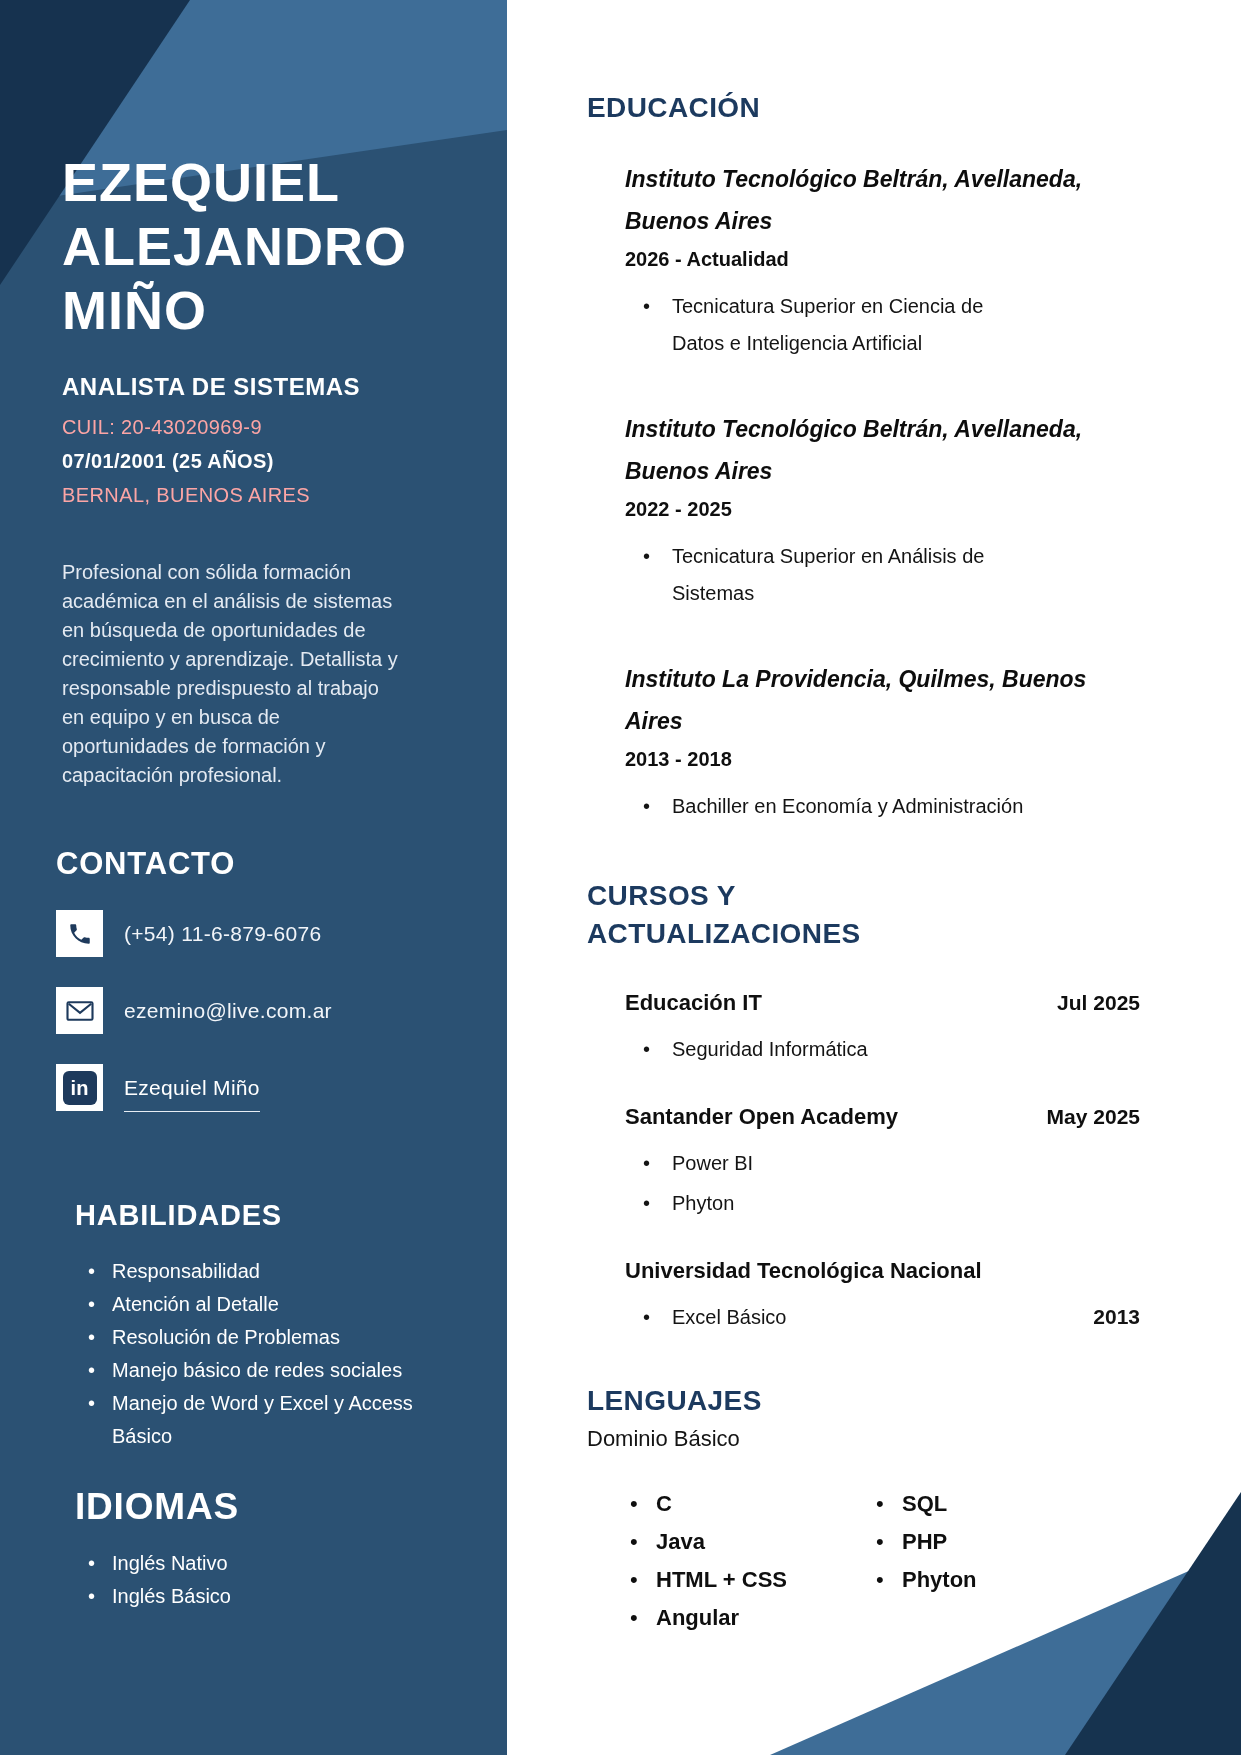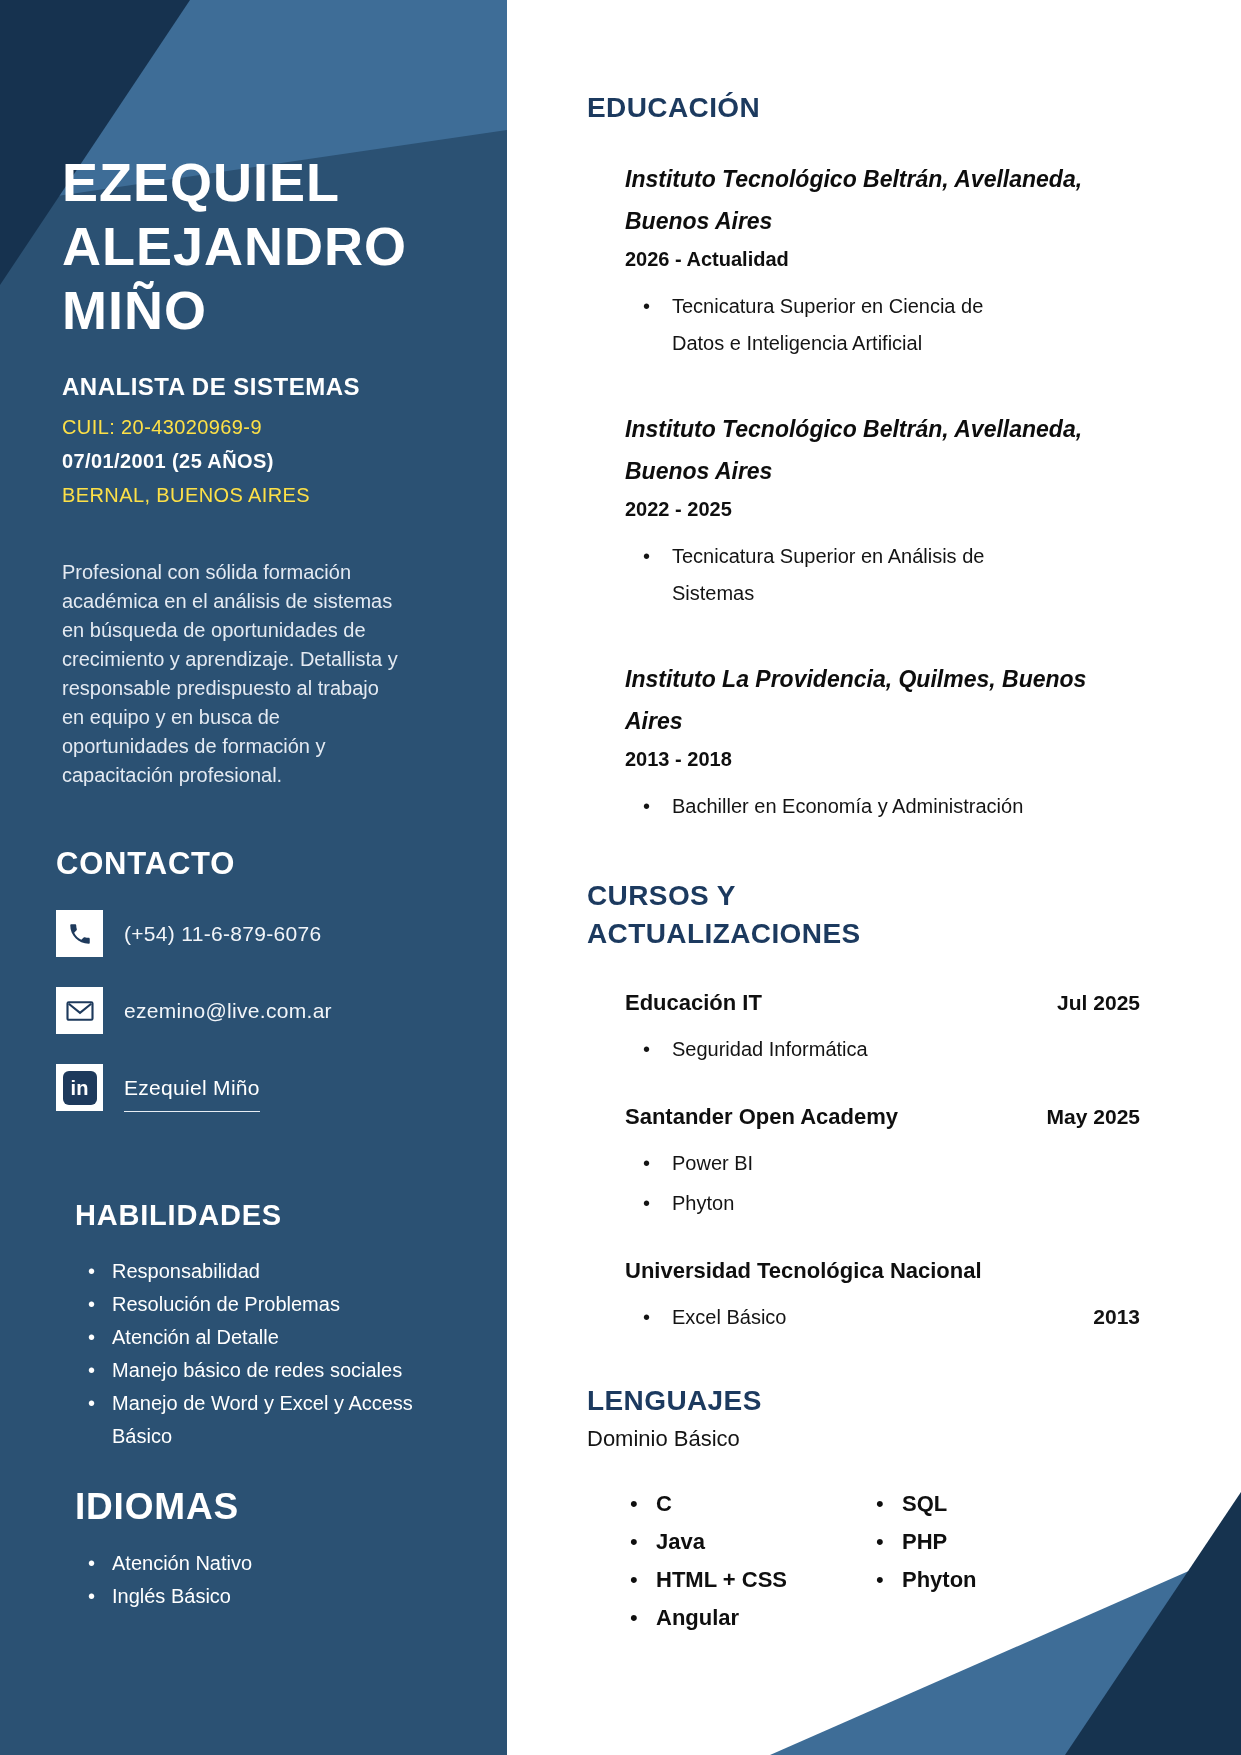--- a/index.html
+++ b/index.html
@@ -13,21 +13,21 @@
     background:#2B5173;color:#ffffff;box-sizing:border-box;
     padding:0 38px 0 62px;overflow:hidden;
   }
   .deco-top{position:absolute;left:0;top:0;pointer-events:none;}
   .sb-content{position:relative;z-index:2;}
   .name{
     margin-top:150px;font-size:54px;font-weight:800;line-height:64px;
     letter-spacing:1px;white-space:pre-line;text-transform:uppercase;
   }
   .role{margin-top:30px;font-size:24px;font-weight:800;line-height:30px;letter-spacing:.5px;}
-  .meta{font-size:20px;line-height:26px;color:#fde047;letter-spacing:.4px;}
+  .meta{font-size:20px;line-height:26px;color:#fca5a5;letter-spacing:.4px;}
   .meta.cuil{margin-top:12px;}
   .meta.birth{margin-top:8px;color:#ffffff;font-weight:800;}
   .meta.loc{margin-top:8px;}
   .profile{
     margin-top:50px;font-size:20px;line-height:29px;color:#e4eaf2;
     white-space:pre-line;width:410px;
   }
   .sb-h{font-size:31px;font-weight:800;line-height:36px;letter-spacing:.8px;}
   .contact-h{margin-top:56px;margin-left:-6px;}
   .contact-list{margin-top:28px;}
@@ -147,42 +147,42 @@
       </div>
 
       <div class="sb-h skills-h">HABILIDADES</div>
       <div class="sb-list">
         <div class="brow">
             <span class="bdot"></span>
             <span class="txt">Responsabilidad</span>
           </div>
         <div class="brow">
             <span class="bdot"></span>
+            <span class="txt">Atención al Detalle</span>
+          </div>
+        <div class="brow">
+            <span class="bdot"></span>
             <span class="txt">Resolución de Problemas</span>
-          </div>
-        <div class="brow">
-            <span class="bdot"></span>
-            <span class="txt">Atención al Detalle</span>
           </div>
         <div class="brow">
             <span class="bdot"></span>
             <span class="txt">Manejo básico de redes sociales</span>
           </div>
         <div class="brow">
             <span class="bdot"></span>
             <span class="txt">Manejo de Word y Excel y Access
 Básico</span>
           </div>
       </div>
 
       <div class="sb-h idiomas-h">IDIOMAS</div>
       <div class="sb-list">
         <div class="brow">
             <span class="bdot"></span>
-            <span class="txt">Atención Nativo</span>
+            <span class="txt">Inglés Nativo</span>
           </div>
         <div class="brow">
             <span class="bdot"></span>
             <span class="txt">Inglés Básico</span>
           </div>
       </div>
     </div>
   </aside>
 
   <main class="main">

